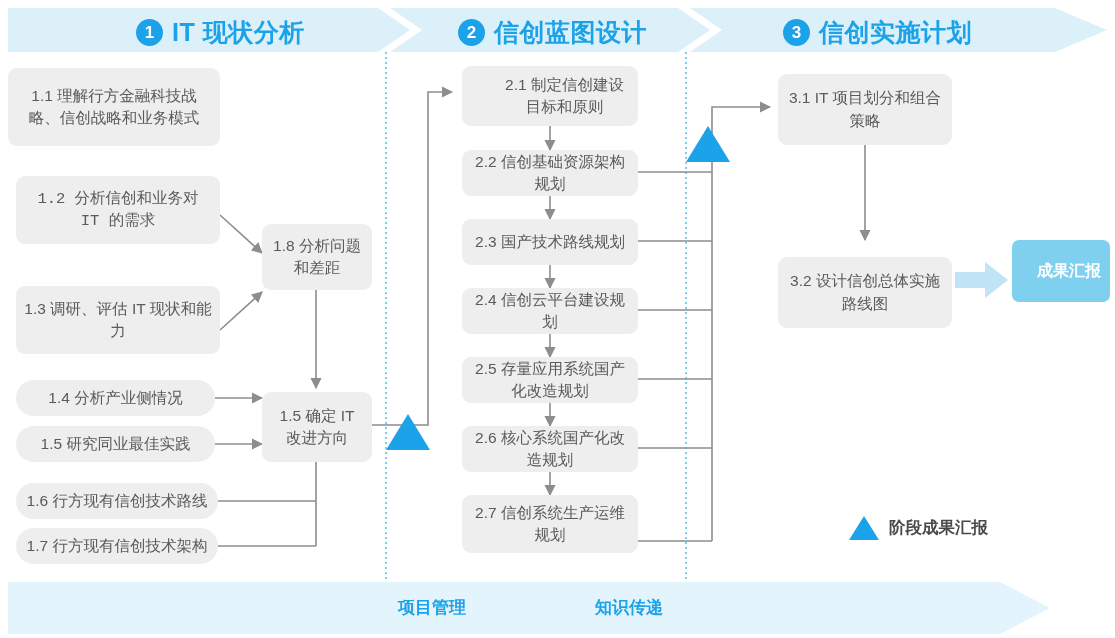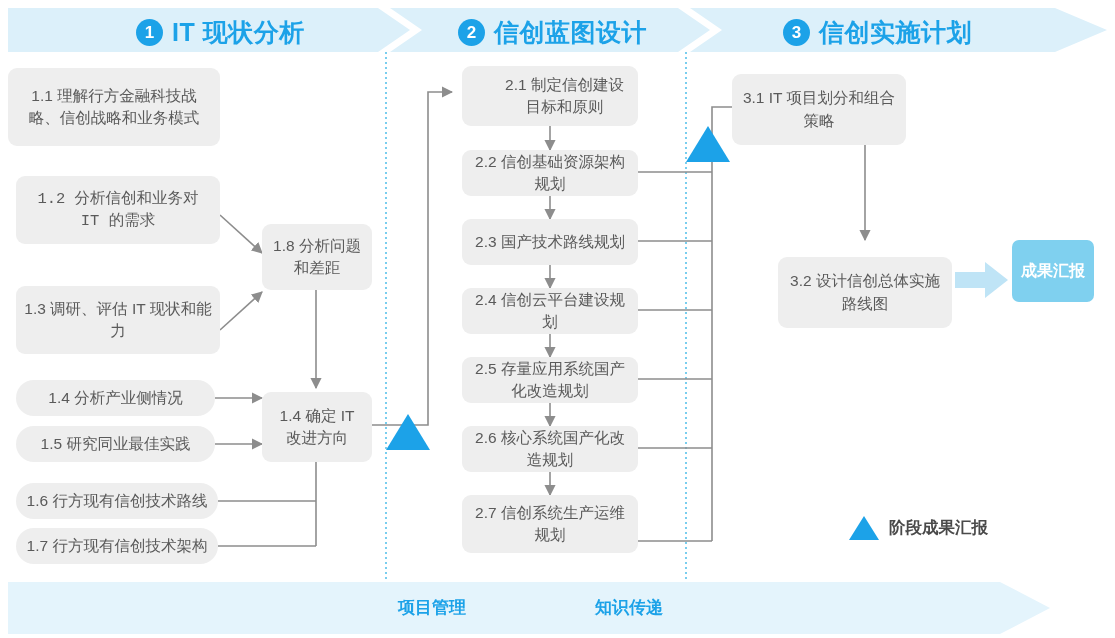--- a/index.html
+++ b/index.html
@@ -13,21 +13,21 @@
        color:#5a5a5a;font-size:15.5px;line-height:1.45;box-sizing:border-box;padding:4px 8px;}
   .pill{border-radius:20px;}
 
   .stage-label{position:absolute;display:flex;align-items:center;gap:9px;}
   .stage-num{width:27px;height:27px;border-radius:50%;background:#1ca2e8;color:#fff;
              font-size:17px;font-weight:bold;display:flex;align-items:center;justify-content:center;}
   .stage-text{color:#1ca2e8;font-size:25px;font-weight:bold;letter-spacing:.5px;white-space:nowrap;}
 
   .result-box{position:absolute;background:#7fd0ef;border-radius:7px;color:#ffffff;
               font-weight:bold;font-size:16px;line-height:1.3;text-align:center;
-              display:flex;align-items:center;justify-content:center;}
+              display:flex;align-items:center;justify-content:center;padding-left:16px;}
 
   .legend{position:absolute;display:flex;align-items:center;gap:10px;}
   .legend-tri{width:0;height:0;border-left:15px solid transparent;border-right:15px solid transparent;
               border-bottom:24px solid #1ca2e8;}
   .legend-text{color:#4a4a4a;font-size:16.5px;font-weight:bold;white-space:nowrap;}
 
   .footer-text{position:absolute;color:#1ca2e8;font-size:17px;font-weight:bold;white-space:nowrap;}
 </style>
 </head>
 <body>
@@ -119,31 +119,31 @@
   </svg>
 
   <div class="box" style="left:8px;top:68px;width:212px;height:78px;">1.1 理解行方金融科技战略、信创战略和业务模式</div>
   <div class="box" style="left:16px;top:176px;width:204px;height:68px;font-family:Liberation Mono, monospace;">1.2 分析信创和业务对 IT 的需求</div>
   <div class="box" style="left:16px;top:286px;width:204px;height:68px;">1.3 调研、评估 IT 现状和能力</div>
   <div class="box pill" style="left:16px;top:380px;width:199px;height:36px;">1.4 分析产业侧情况</div>
   <div class="box pill" style="left:16px;top:426px;width:199px;height:36px;">1.5 研究同业最佳实践</div>
   <div class="box pill" style="left:16px;top:483px;width:202px;height:36px;">1.6 行方现有信创技术路线</div>
   <div class="box pill" style="left:16px;top:528px;width:202px;height:36px;">1.7 行方现有信创技术架构</div>
   <div class="box" style="left:262px;top:224px;width:110px;height:66px;">1.8 分析问题和差距</div>
-  <div class="box" style="left:262px;top:392px;width:110px;height:70px;">1.4 确定 IT 改进方向</div>
+  <div class="box" style="left:262px;top:392px;width:110px;height:70px;">1.5 确定 IT 改进方向</div>
 
   <div class="box" style="left:462px;top:66px;width:176px;height:60px;padding-left:37px;">2.1 制定信创建设目标和原则</div>
   <div class="box" style="left:462px;top:150px;width:176px;height:46px;">2.2 信创基础资源架构规划</div>
   <div class="box" style="left:462px;top:219px;width:176px;height:46px;">2.3 国产技术路线规划</div>
   <div class="box" style="left:462px;top:288px;width:176px;height:46px;">2.4 信创云平台建设规划</div>
   <div class="box" style="left:462px;top:357px;width:176px;height:46px;">2.5 存量应用系统国产化改造规划</div>
   <div class="box" style="left:462px;top:426px;width:176px;height:46px;">2.6 核心系统国产化改造规划</div>
   <div class="box" style="left:462px;top:495px;width:176px;height:58px;">2.7 信创系统生产运维规划</div>
 
-  <div class="box" style="left:732px;top:74px;width:174px;height:71px;">3.1 IT 项目划分和组合策略</div>
+  <div class="box" style="left:778px;top:74px;width:174px;height:71px;">3.1 IT 项目划分和组合策略</div>
   <div class="box" style="left:778px;top:257px;width:174px;height:71px;">3.2 设计信创总体实施路线图</div>
 
   <div class="result-box" style="left:1012px;top:240px;width:82px;height:62px;">成果汇报</div>
 
   <div class="legend" style="left:849px;top:516px;">
     <div class="legend-tri"></div>
     <div class="legend-text">阶段成果汇报</div>
   </div>
 
   <div class="footer-text" style="left:398px;top:596px;">项目管理</div>

